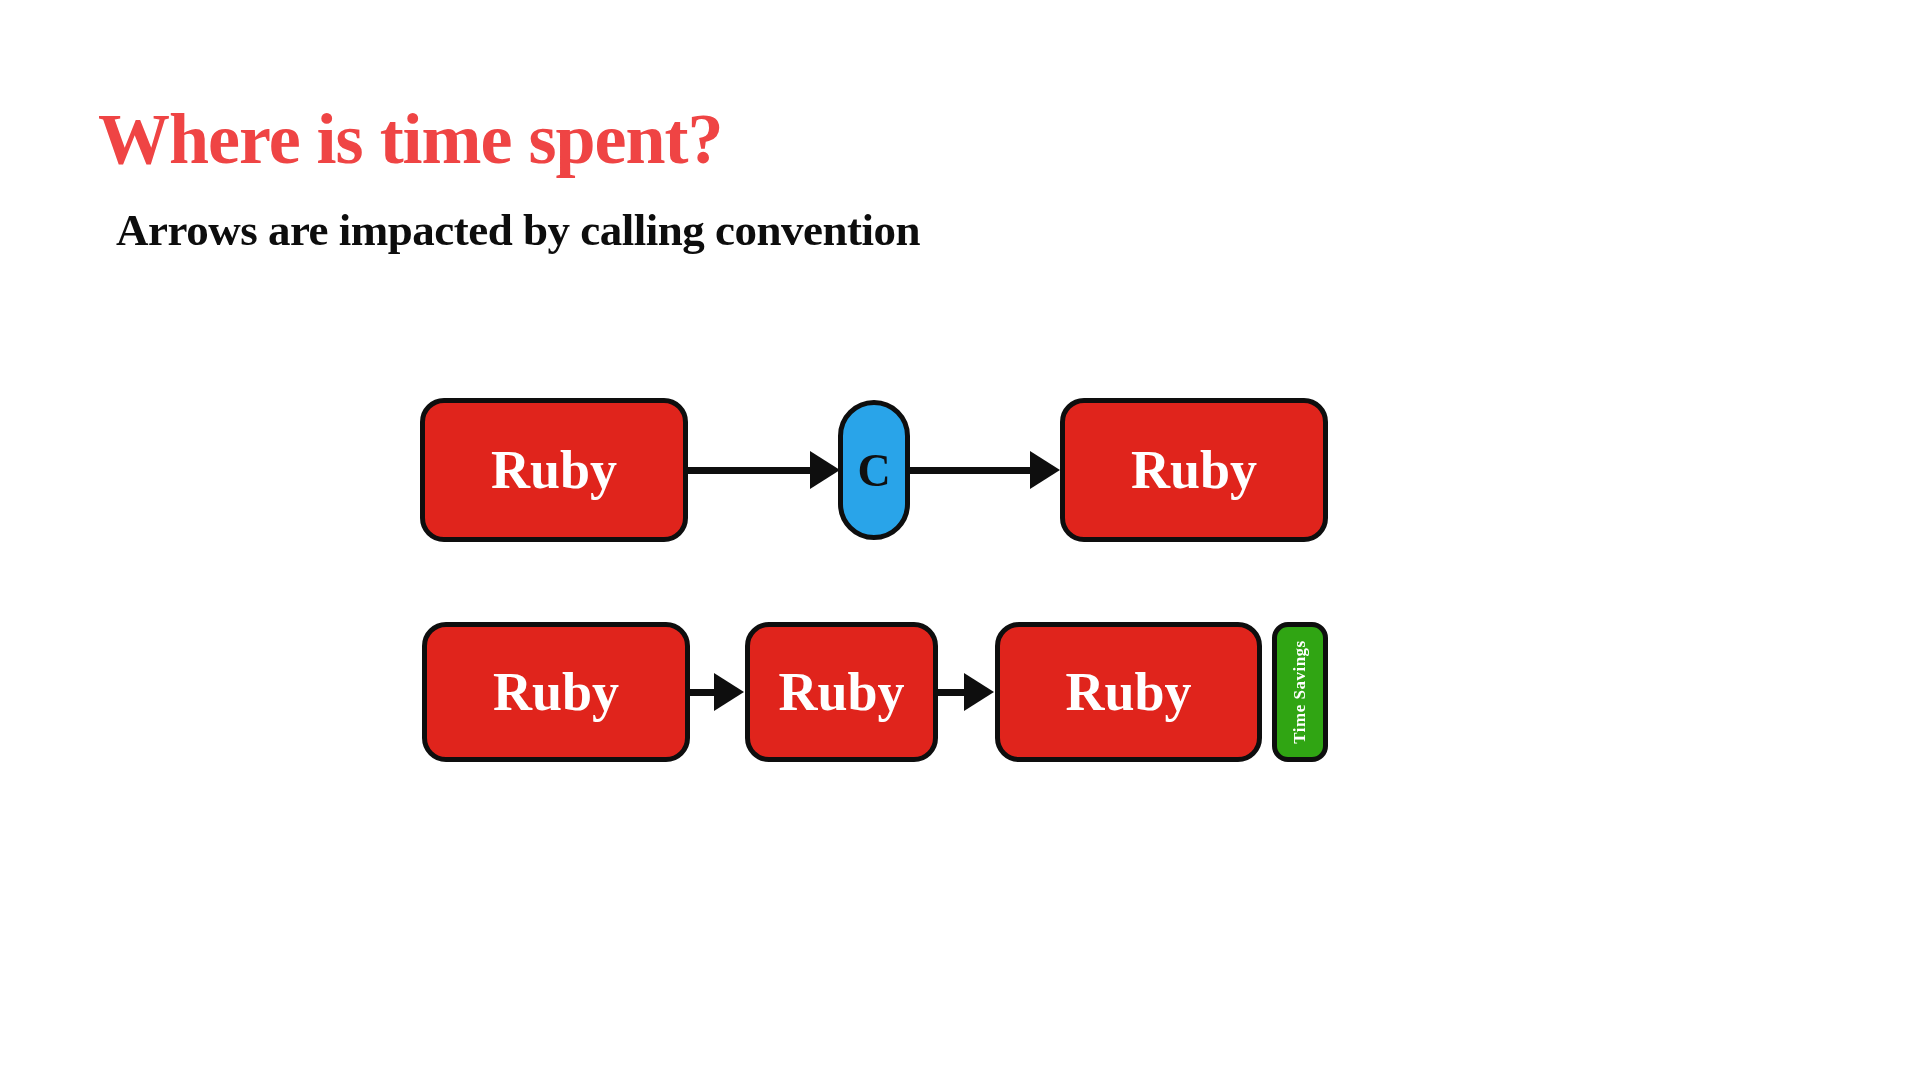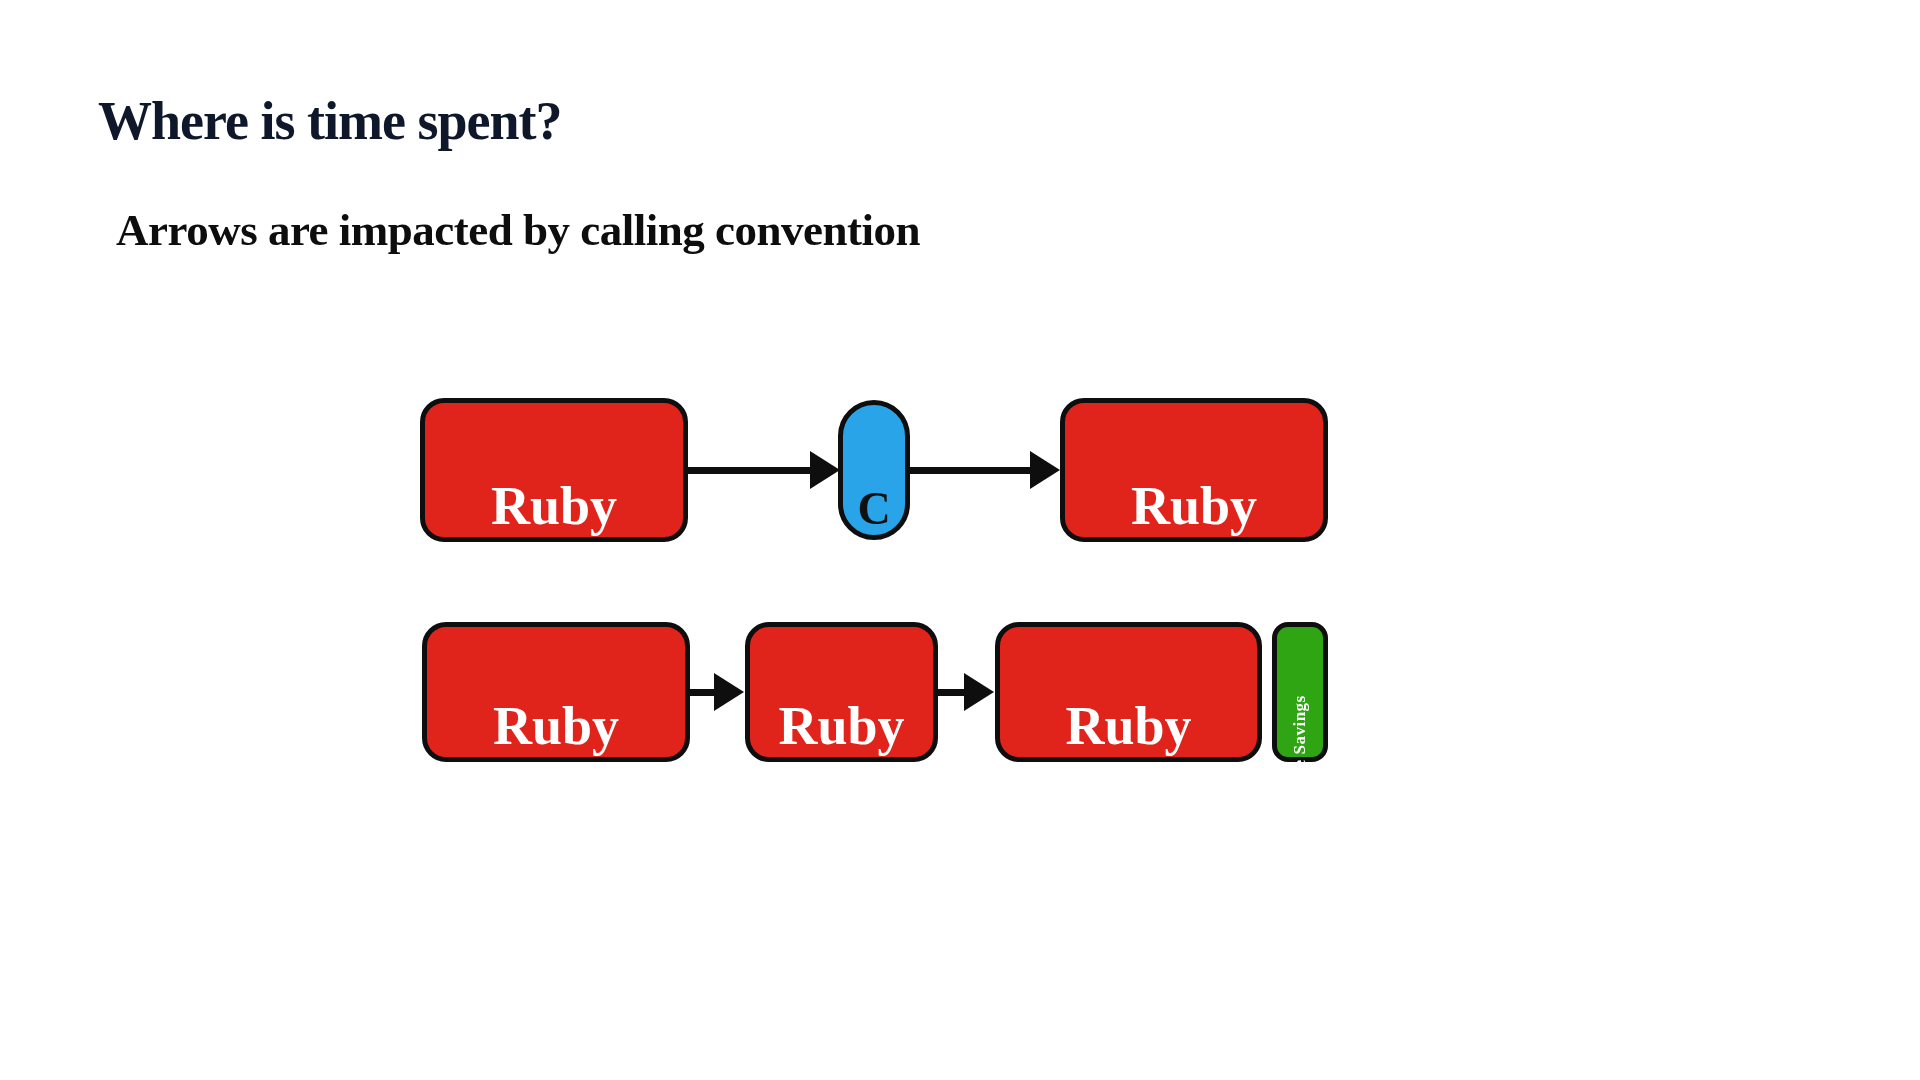--- a/index.html
+++ b/index.html
@@ -11,47 +11,47 @@
     position: relative;
     width: 1920px;
     height: 1080px;
     background: #ffffff;
     overflow: hidden;
     font-family: "Liberation Serif", serif;
   }
   .title {
     position: absolute;
     left: 98px;
-    top: 92px;
+    top: 100px;
     margin: 0;
-    font-size: 54px;
+    font-size: 72px;
     font-weight: bold;
     letter-spacing: -1px;
-    color: #0f172a;
+    color: #ef4444;
     line-height: 1.1;
     font-family: "Liberation Serif", serif;
   }
   .subtitle {
     position: absolute;
     left: 100px;
     top: 190px;
     margin: 16px;
     font-size: 45px;
     font-weight: bold;
     letter-spacing: -0.5px;
     color: #0d0d0d;
     line-height: 1.1;
     font-family: "Liberation Serif", serif;
   }
   .node {
     position: absolute;
     box-sizing: border-box;
     border: 5px solid #0e0e0e;
     display: flex;
-    align-items: flex-end;
+    align-items: center;
     justify-content: center;
   }
   .ruby-box {
     border-radius: 24px;
     color: #ffffff;
     font-size: 54px;
     font-weight: bold;
   }
   .c-pill {
     border-radius: 40px;

